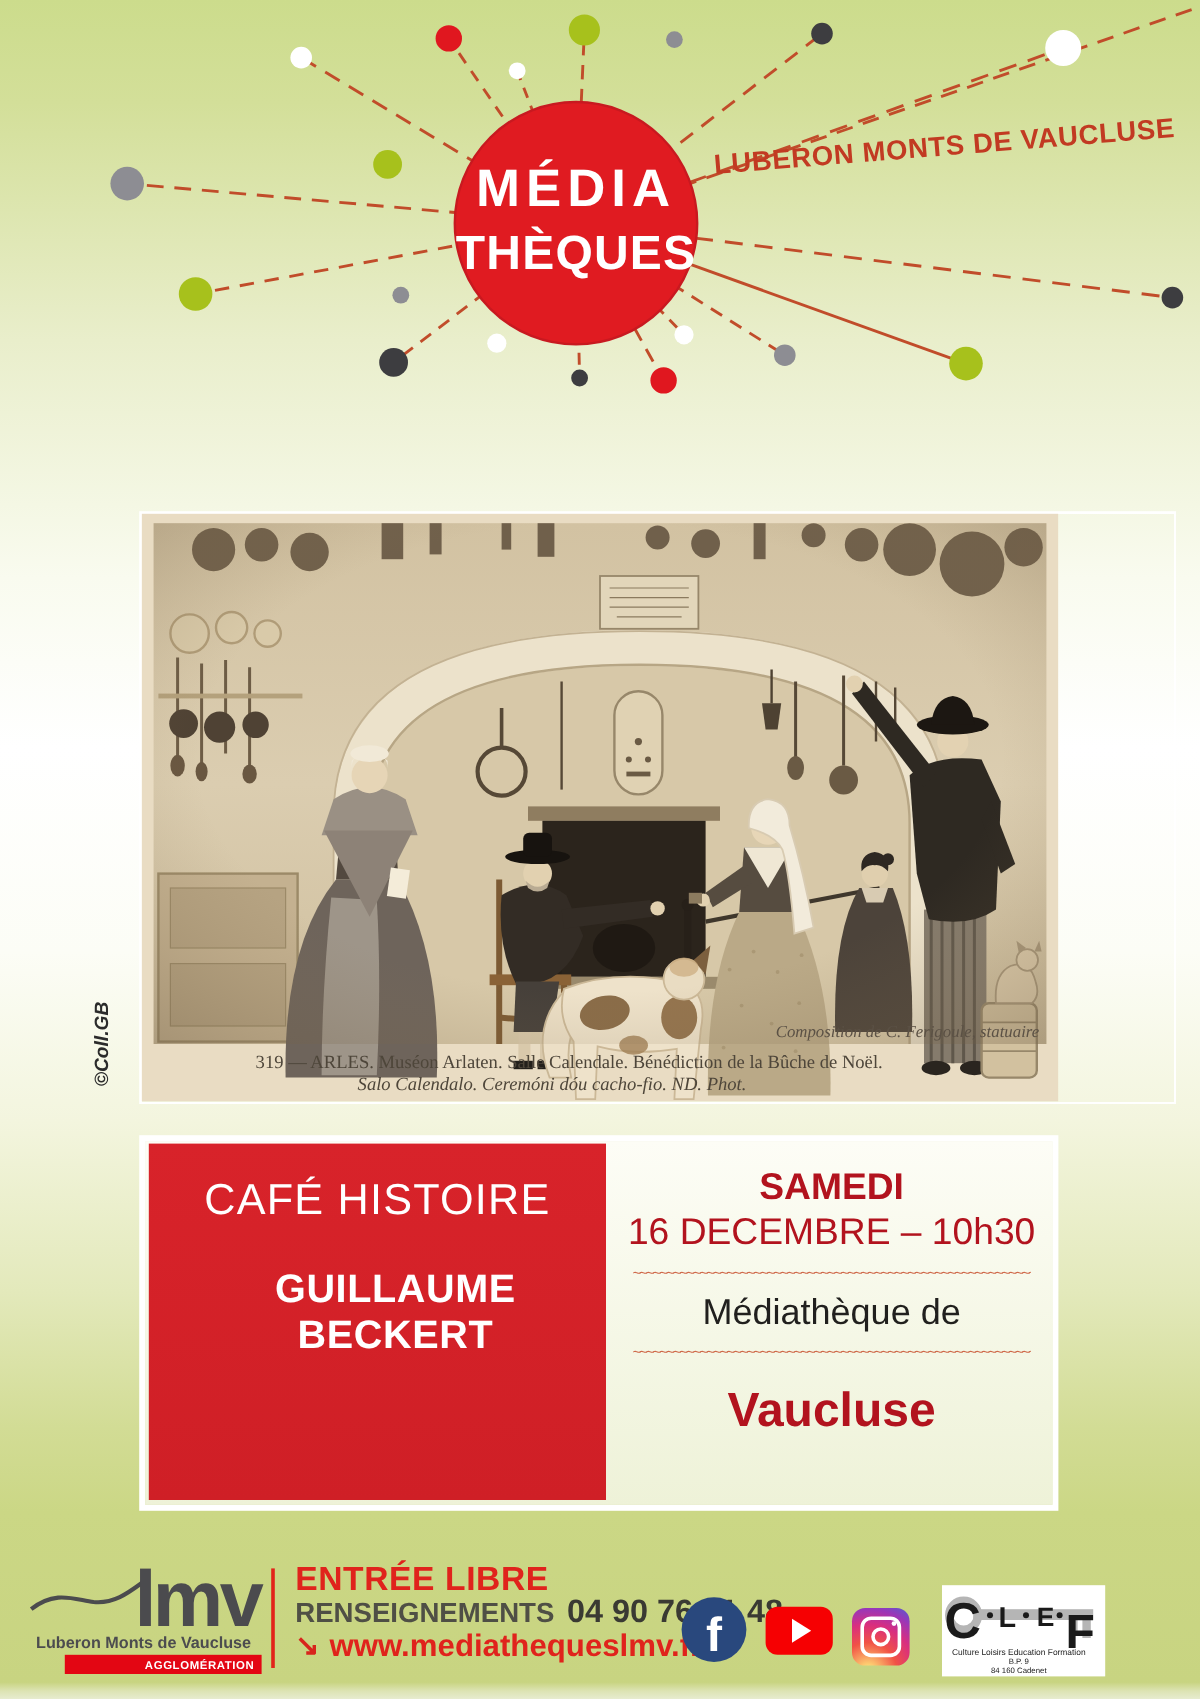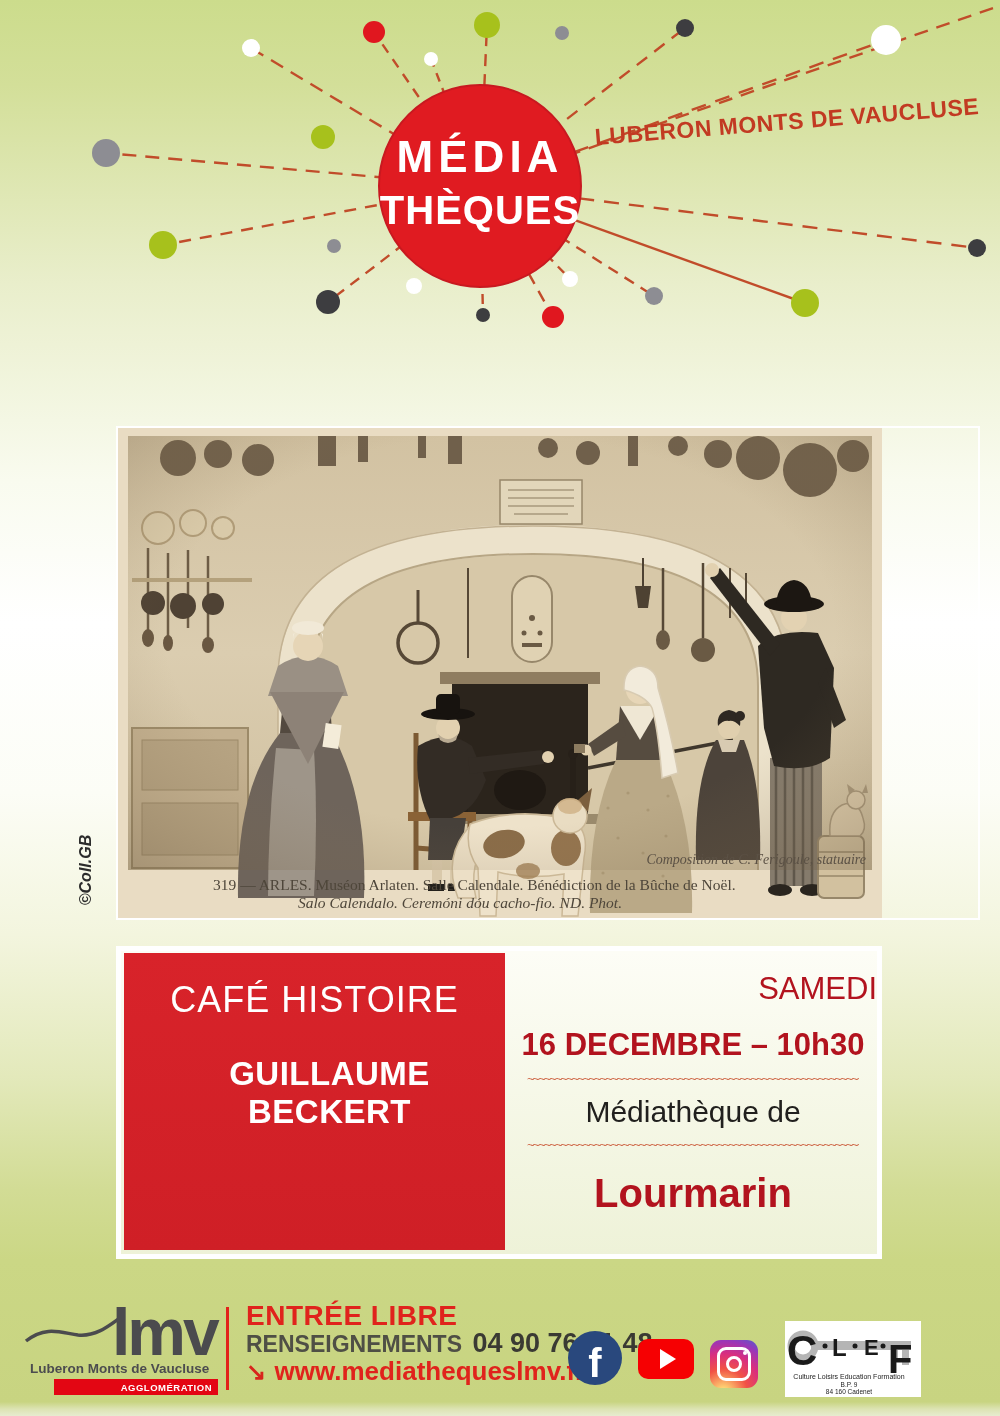--- a/index.html
+++ b/index.html
@@ -25,22 +25,22 @@
   .panel{position:absolute;left:116px;top:946px;width:766px;height:313px;
     background:linear-gradient(to bottom,#fdfdf6,#eef2d8);
     border:5px solid #ffffff;box-sizing:border-box;}
   .redbox{position:absolute;left:124px;top:953px;width:381px;height:297px;
     background:linear-gradient(to bottom,#d8232a,#cf1f26);
     color:#ffffff;text-align:center;}
   .redbox .title{margin-top:26px;font-size:36px;font-weight:400;letter-spacing:1px;}
   .redbox .subtitle{margin-top:34px;font-size:30px;font-style:italic;}
   .redbox .speaker{margin-top:34px;font-size:33px;font-weight:bold;letter-spacing:.5px;padding-left:30px;}
   .datecol{position:absolute;left:509px;top:953px;width:368px;height:297px;text-align:center;}
-  .day{margin-top:18px;font-size:31px;font-weight:normal;color:#b2131e;text-align:right;}
-  .datetime{margin-top:20px;font-size:31px;font-weight:bold;color:#b2131e;}
+  .day{margin-top:18px;font-size:31px;font-weight:bold;color:#b2131e;}
+  .datetime{margin-top:2px;font-size:31px;font-weight:normal;color:#b2131e;}
   .wavy{display:block;margin:10px auto 0 auto;width:332px;height:14px;overflow:hidden;
     color:#c8502e;font-size:13px;letter-spacing:-2px;line-height:12px;opacity:.85;white-space:nowrap;}
   .venue-prefix{margin-top:8px;font-size:30px;color:#21201e;}
   .venue-city{margin-top:18px;font-size:40px;font-weight:bold;color:#b2131e;}
   
   .lmv{position:absolute;left:20px;top:1295px;width:205px;height:102px;}
   .vline{position:absolute;left:226px;top:1307px;width:3px;height:83px;background:#e2231a;}
   .free{position:absolute;left:246px;top:1300px;color:#e0231c;font-weight:bold;font-size:28px;letter-spacing:.5px;}
   .infoline{position:absolute;left:246px;top:1328px;white-space:nowrap;}
   .infoline .lbl{color:#4f4f45;font-weight:bold;font-size:23px;}
@@ -342,21 +342,21 @@
     <div class="title">CAFÉ HISTOIRE</div>
     <div class="speaker">GUILLAUME BECKERT</div>
   </div>
 
   <div class="datecol">
     <div class="day">SAMEDI</div>
     <div class="datetime">16 DECEMBRE – 10h30</div>
     <span class="wavy">~~~~~~~~~~~~~~~~~~~~~~~~~~~~~~~~~~~~~~~~~~~~~~~~~~~~~~~~~~~~~~~~~~~~~~~~~~~~~~~~</span>
     <div class="venue-prefix">Médiathèque de</div>
     <span class="wavy">~~~~~~~~~~~~~~~~~~~~~~~~~~~~~~~~~~~~~~~~~~~~~~~~~~~~~~~~~~~~~~~~~~~~~~~~~~~~~~~~</span>
-    <div class="venue-city">Lourmarin</div>
+    <div class="venue-city">Vaucluse</div>
   </div>
 
   <svg class="lmv" viewBox="0 0 205 102">
     <path d="M6,46 C26,30 42,38 58,40 C78,42 92,28 104,20" fill="none" stroke="#4b4b4e" stroke-width="3.5"></path>
     <text x="92" y="60" font-size="66" font-weight="bold" fill="#4b4b4e" letter-spacing="-3">lmv</text>
     <text x="10" y="78" font-size="13.5" font-weight="bold" fill="#4c4c4f">Luberon Monts de Vaucluse</text>
     <rect x="34" y="84" width="164" height="16" fill="#e30613"></rect>
     <text x="192" y="96" text-anchor="end" font-size="9.5" font-weight="bold" fill="#ffffff" letter-spacing=".5">AGGLOMÉRATION</text>
   </svg>
 

